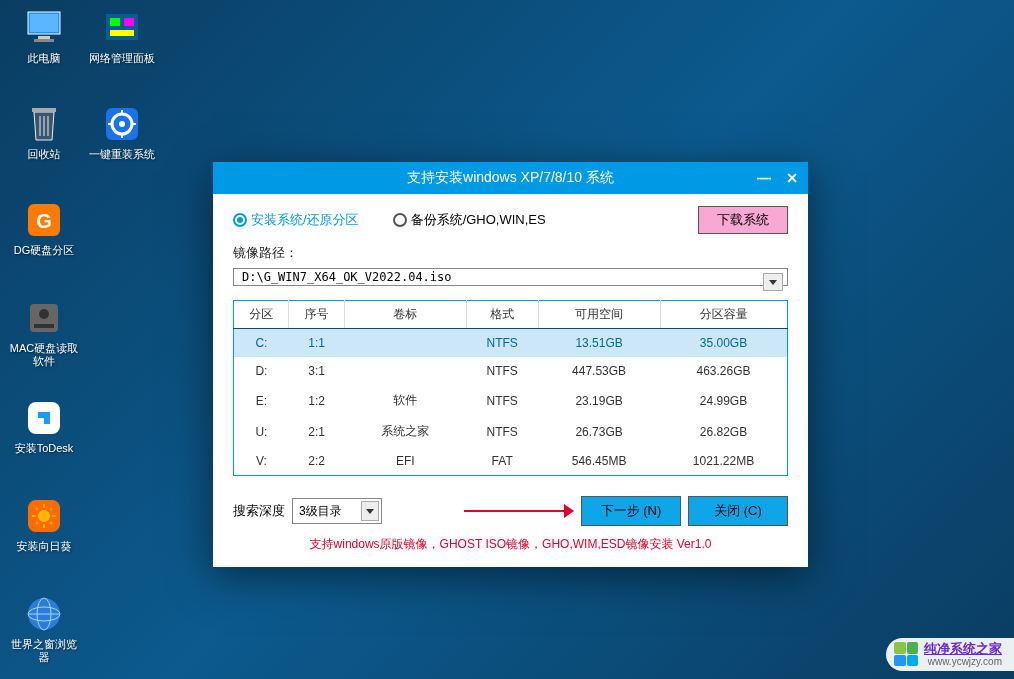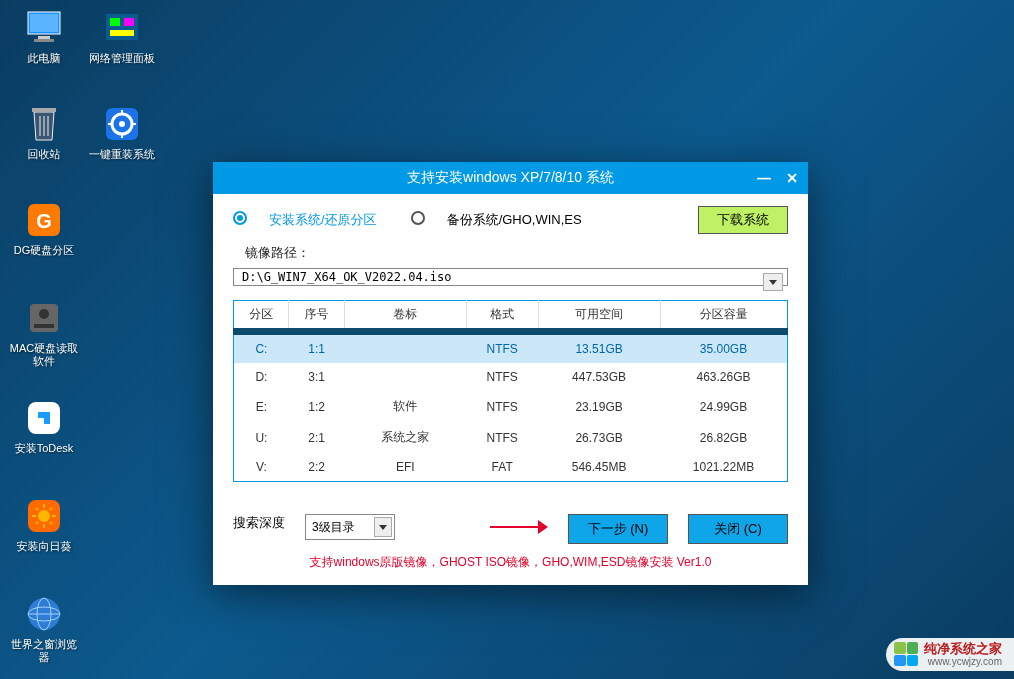--- a/index.html
+++ b/index.html
@@ -63,46 +63,47 @@
     .window-body {
       padding: 12px 20px 10px;
     }
     .radio-row {
       display: flex;
       align-items: center;
       gap: 8px;
     }
     .radio-group {
       display: flex;
-      gap: 22px;
+      align-items: center;
+      gap: 4px;
       font-size: 13px;
     }
     .radio-outer {
       width: 14px; height: 14px;
       border: 2px solid #0099e5;
       border-radius: 50%;
       display: flex; align-items: center; justify-content: center;
     }
     .radio-outer.off { border-color: #555; }
     .radio-inner {
       width: 6px; height: 6px; background: #0099e5; border-radius: 50%;
     }
     .radio-group.active { color: #0099e5; }
     .btn-outline {
       border: 1px solid #555;
-      background: #bef264;
+      background: #f9a8d4;
       padding: 4px 18px;
       font-size: 13px;
       cursor: pointer;
       font-family: inherit;
     }
     .field-label {
       font-size: 13px;
       color: #222;
-      margin: 10px 12px 6px;
+      margin: 10px 0 6px;
     }
     .path-row {
       display: flex; gap: 10px; align-items: center;
     }
     .select-box {
       flex: 1;
       border: 1px solid #888;
       height: 16px;
       display: flex;
       align-items: center;
@@ -129,38 +130,39 @@
       width: 100%;
       border: 1px solid #0099e5;
       border-collapse: collapse;
       margin-top: 14px;
       font-size: 12px;
     }
     .table th {
       background: #fff;
       color: #333;
       font-weight: normal;
-      border-bottom: 7px solid #0c4a6e;
+      border-bottom: 1px solid #0c4a6e;
       padding: 5px 4px;
       border-right: 1px solid #ddd;
     }
     .table th:last-child { border-right: none; }
     .table td {
       text-align: center;
       padding: 7px 4px;
       color: #333;
     }
     .table tr.selected td {
       background: #cce7f7;
       color: #0066aa;
     }
     .bottom-row {
       display: flex;
-      margin-top: 32px;
-      gap: 20px;
+      align-items: center;
+      margin-top: 20px;
+      gap: 7px;
     }
     .depth-select {
       border: 1px solid #888;
       width: 90px; height: 26px;
       display: flex; align-items: center;
       padding: 0 6px;
       font-size: 12px;
       position: relative;
     }
     .depth-select .select-arrow { right: 2px; top: 2px; width: 18px; height: 20px; }
@@ -207,21 +209,21 @@
       font-size: 12px;
     }
     .wm-logo {
       width: 24px; height: 24px;
       display: grid;
       grid-template: 1fr 1fr / 1fr 1fr;
       gap: 1px;
     }
     .wm-logo span { border-radius: 2px; }
     .wm-text { line-height: 1.1; }
-    .wm-site { font-weight: bold; color: #b91c1c; font-size: 13px; }
+    .wm-site { font-weight: bold; color: #6d28d9; font-size: 13px; text-decoration: underline; }
     .wm-url { color: #666; font-size: 10px; text-align: right; }
   </style>
 </head>
 <body>
 
 <div class="desktop-icon" style="left:8px;top:8px;">
   <div class="icon-img">
       <svg width="40" height="36">
         <rect x="4" y="2" width="32" height="22" fill="#1e90ff" stroke="#fff" stroke-width="1"></rect>
         <rect x="6" y="4" width="28" height="18" fill="#5bb5ff"></rect>

